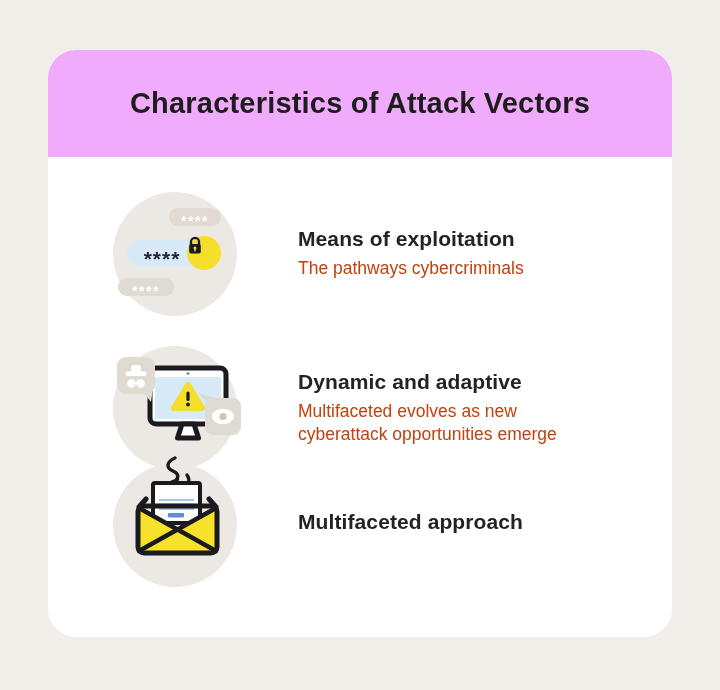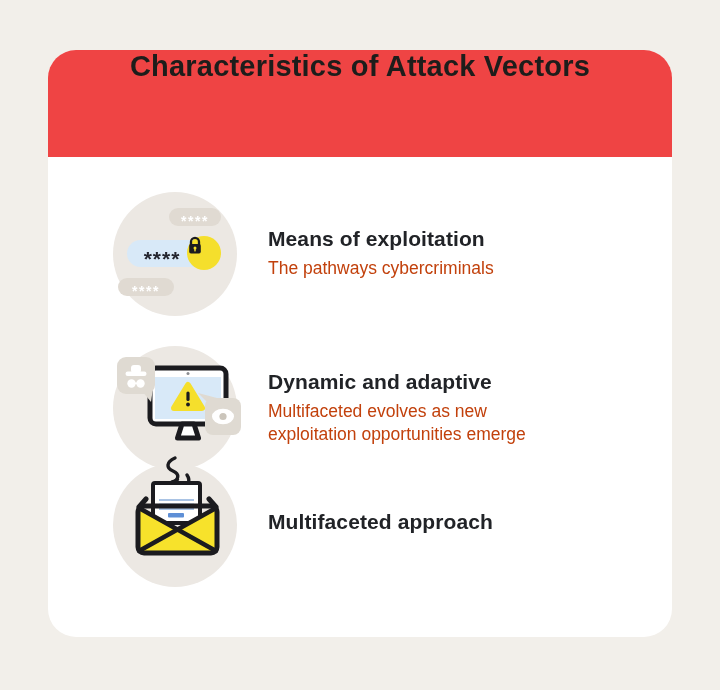--- a/index.html
+++ b/index.html
@@ -8,37 +8,37 @@
     background:#F2EFEA;
     font-family:"Liberation Sans","DejaVu Sans",sans-serif;
     position:relative;
   }
   .card{
     position:absolute;left:48px;top:50px;width:624px;height:587px;
     background:#FFFFFF;border-radius:28px;
   }
   .banner{
     position:absolute;left:0;top:0;width:100%;height:107px;
-    background:#ef4444;border-radius:28px 28px 0 0;
-    display:flex;align-items:flex-start;justify-content:center;
+    background:#f0abfc;border-radius:28px 28px 0 0;
+    display:flex;align-items:center;justify-content:center;
   }
   .banner h1{
     margin:0;font-size:29px;font-weight:800;color:#1D1D1B;letter-spacing:.2px;
   }
   .row{
     position:absolute;left:65px;width:545px;height:124px;
     display:flex;align-items:center;
   }
   .row1{top:142px}.row2{top:296px}.row3{top:413px}
   .icon-circle{
     flex:0 0 124px;width:124px;height:124px;border-radius:50%;
     background:#ECE8E3;position:relative;
   }
   .icon-circle svg{position:absolute;left:0;top:0;overflow:visible;}
-  .txt{margin-left:31px;}
+  .txt{margin-left:61px;}
   .txt h2{
     margin:0 0 6px 0;font-size:21px;font-weight:700;color:#212327;letter-spacing:.1px;
   }
   .txt p{
     margin:0;font-size:17.5px;line-height:23.5px;color:#c2410c;
   }
   
   .pill{position:absolute;display:flex;align-items:center;justify-content:center;}
   .pill-top{left:56px;top:16px;width:52px;height:18px;border-radius:9px;background:#E0DAD2;}
   .pill-bottom{left:5px;top:86px;width:56px;height:18px;border-radius:9px;background:#E0DAD2;}
@@ -112,21 +112,21 @@
         <g>
           <path d="M96 58 L85 47 L104 52 Z" fill="#DFDAD2"></path>
           <rect x="92" y="52" width="36" height="37" rx="8" fill="#DFDAD2"></rect>
           <ellipse cx="110" cy="70.5" rx="11" ry="7.8" fill="#FFFFFF"></ellipse>
           <circle cx="110" cy="70.5" r="3.6" fill="#CBC5BB"></circle>
         </g>
       </svg>
     </div>
     <div class="txt">
       <h2>Dynamic and adaptive</h2>
-      <p><span>Multifaceted evolves as new</span><br><span>exploitation opportunities emerge</span></p>
+      <p><span>Multifaceted evolves as new</span><br><span>cyberattack opportunities emerge</span></p>
     </div>
   </div>
 
   <div class="row row3">
     <div class="icon-circle">
       <svg width="124" height="132" viewBox="0 0 124 132" style="top:-8px">
 
         <g fill="none" stroke="#1B1B1F" stroke-width="3.4" stroke-linecap="round">
           <path d="M62 3 C53 7 53 13 60 16 C67 19 66 25 59 27"></path>
           <path d="M74 20 C78 26 75 33 68 33 C61.5 33 60 27 64.5 24.5"></path>

